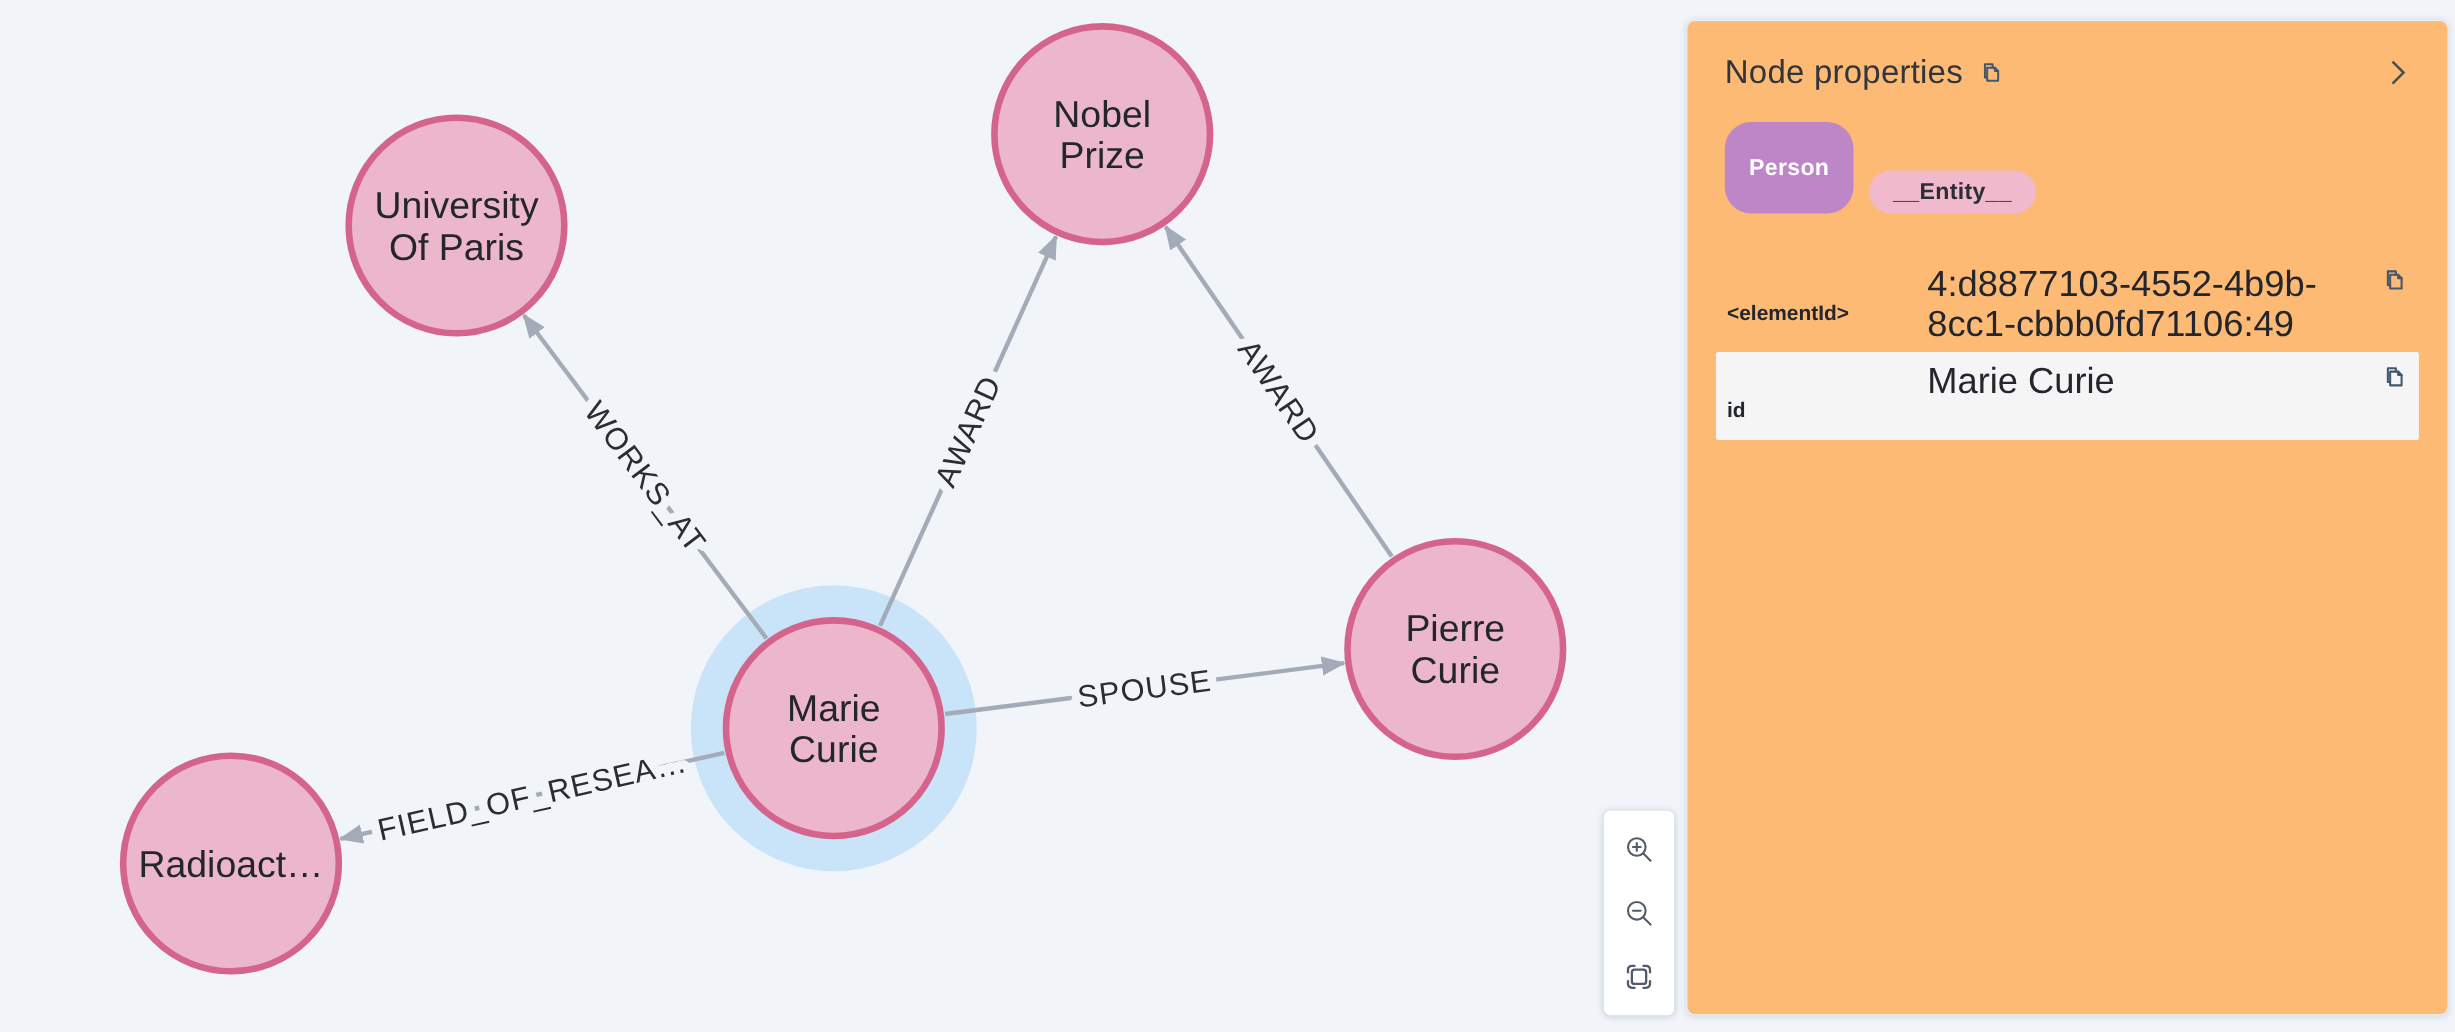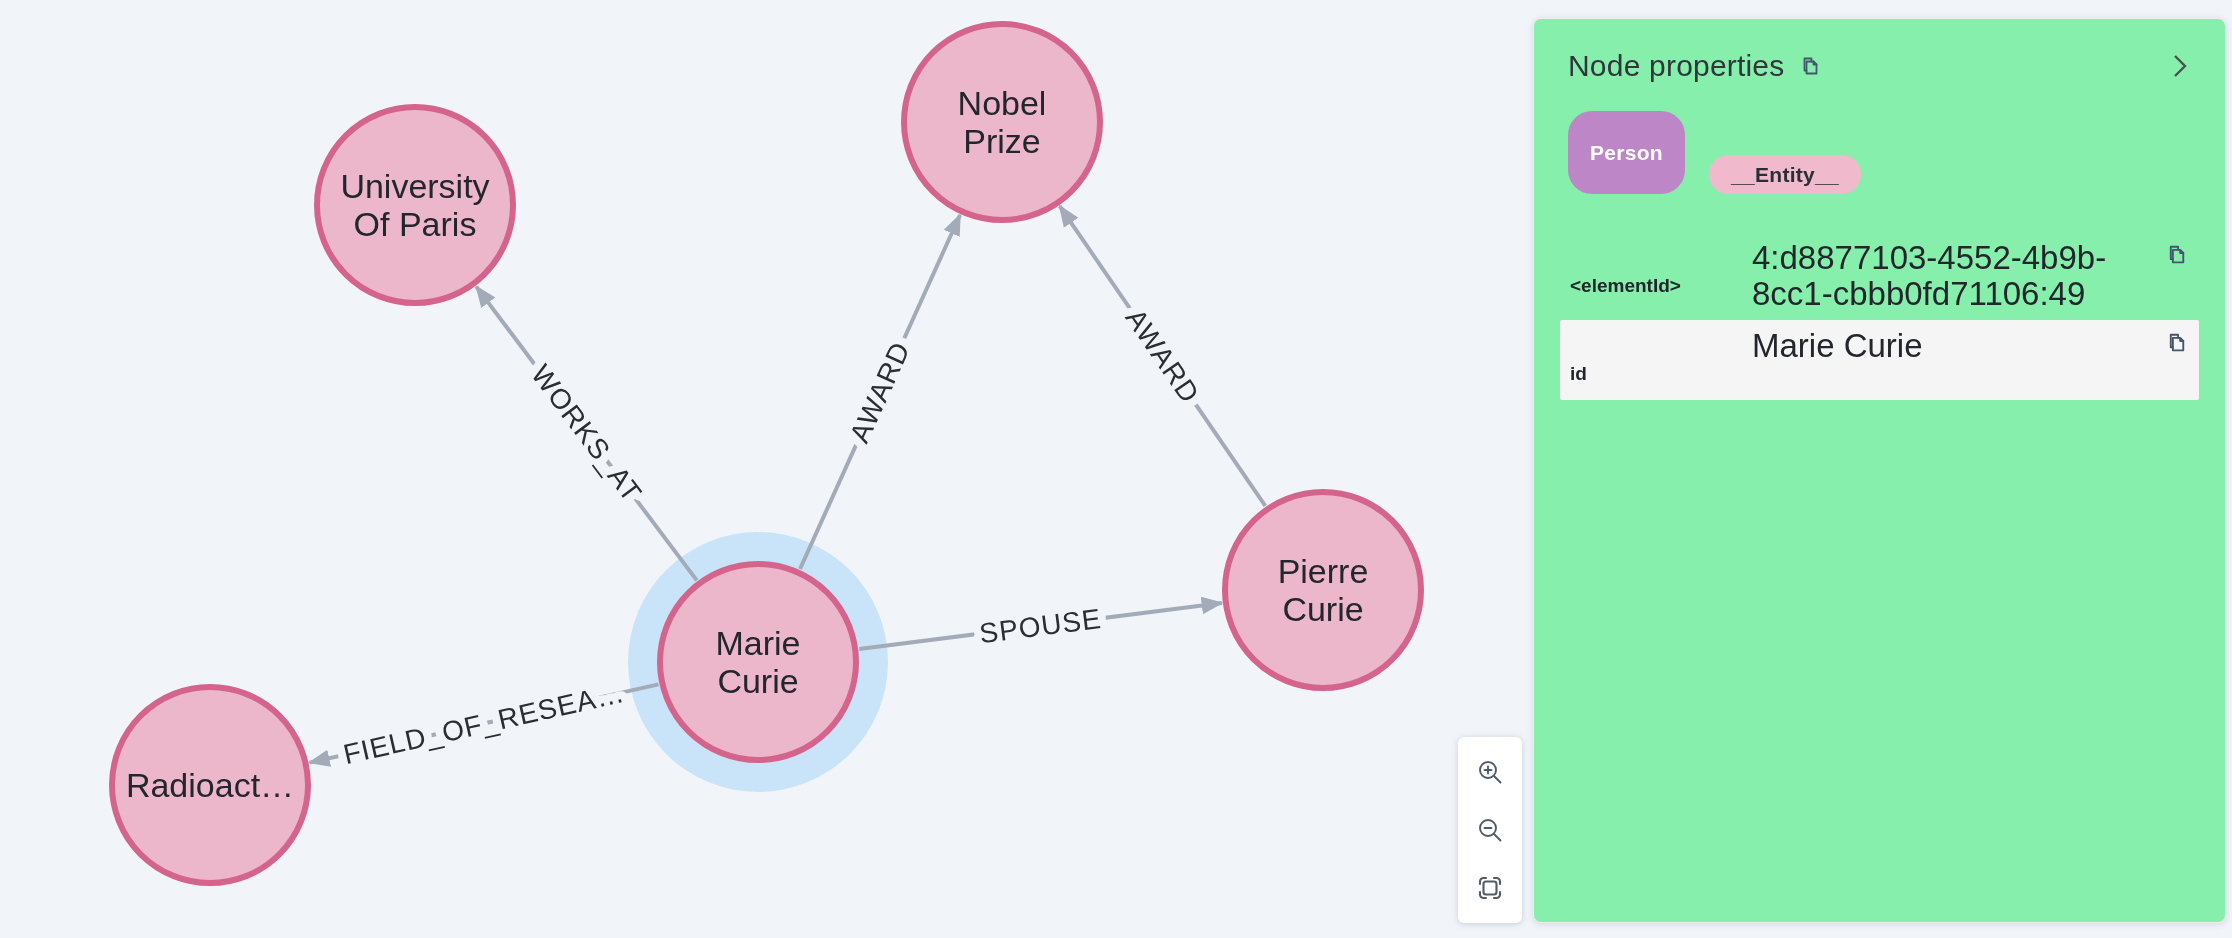--- a/index.html
+++ b/index.html
@@ -20,33 +20,33 @@
   }
   .zoom-btn{
     width:44px;height:44px;border:0;background:none;cursor:pointer;
     display:flex;align-items:center;justify-content:center;color:#525C68;padding:0;
   }
   .zoom-btn svg{width:30px;height:30px;}
 
   
   .side-panel{
     position:absolute;left:1533px;top:18px;width:693px;height:905px;
-    background:#86efac;border-radius:8px;border:1px solid #EBEFF4;
+    background:#fdba74;border-radius:8px;border:1px solid #EBEFF4;
     box-shadow:0 1px 6px rgba(90,105,130,.22);
     box-sizing:border-box;
   }
   .panel-header{display:flex;align-items:center;margin:30px 30px 0 34px;}
   .panel-title{font-size:30px;font-weight:400;color:#31353C;margin:0;letter-spacing:.2px;}
   .icon-btn{border:0;background:none;cursor:pointer;padding:0;display:flex;align-items:center;justify-content:center;}
   .title-copy{margin-left:14px;color:#44566E;}
   .title-copy svg{width:24px;height:24px;}
   .collapse{margin-left:auto;color:#4F4F4F;}
   .collapse svg{width:32px;height:32px;}
 
-  .badges{display:flex;gap:24px;margin:28px 34px 0 34px;}
+  .badges{display:flex;gap:14px;margin:28px 34px 0 34px;}
   .badge{
     border-radius:24px;padding:9px 22px;font-size:21px;font-weight:bold;
     line-height:1;display:inline-flex;align-items:center;letter-spacing:.3px;
   }
 
   .props{margin:38px 26px 0 26px;}
   .prop-row{
     display:grid;grid-template-columns:182px 1fr 36px;
     padding:8px 10px;align-items:start;border-radius:2px;
   }

